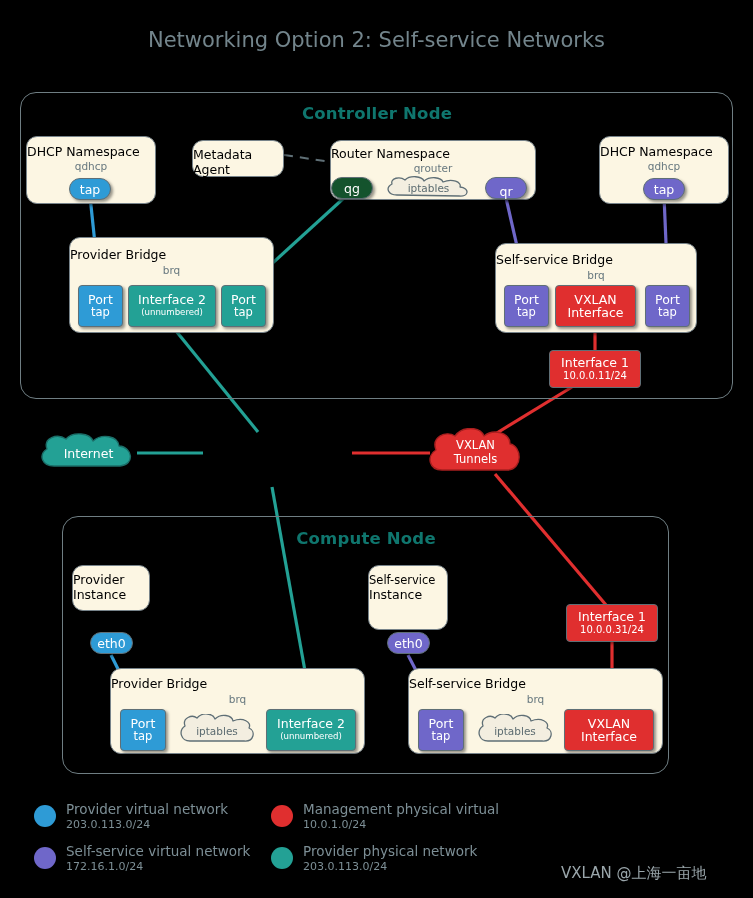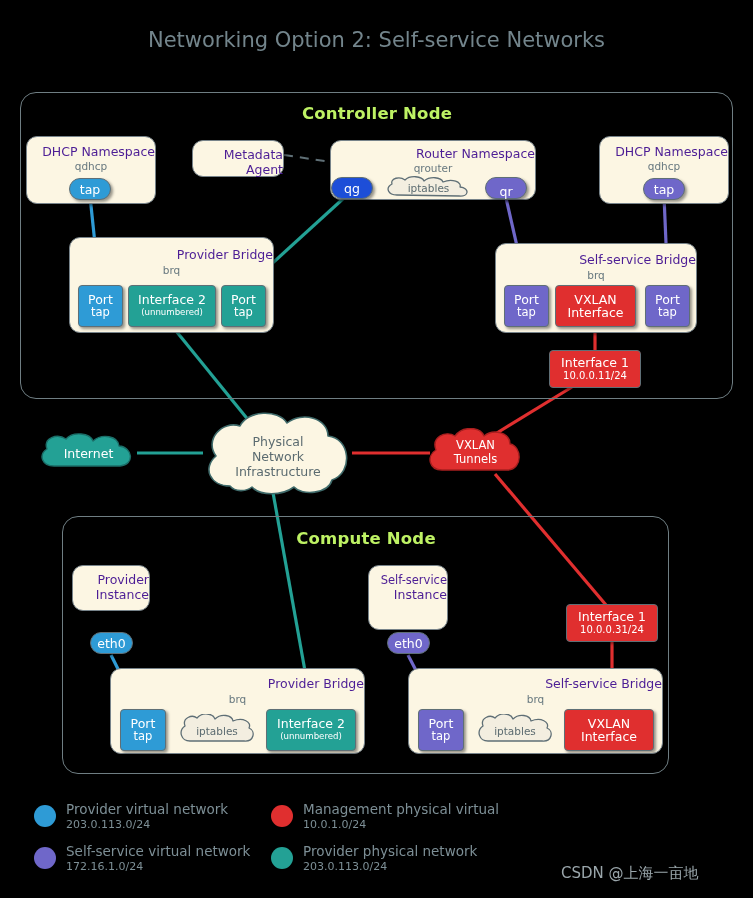--- a/index.html
+++ b/index.html
@@ -31,38 +31,38 @@
   .node-box {
     position: absolute;
     border: 1.6px solid #6f7e83;
     border-radius: 16px;
     box-sizing: border-box;
   }
   .node-title {
     position: absolute;
     font-size: 16.5px;
     font-weight: bold;
-    color: #bef264;
+    color: #0f766e;
     letter-spacing: 0.2px;
     white-space: nowrap;
     transform: translateX(-50%);
   }
   .panel {
     position: absolute;
     background: #fcf6e3;
     border: 1.3px solid #77838a;
     border-radius: 11px;
     box-sizing: border-box;
     box-shadow: 2px 2px 3px rgba(0,0,0,0.45);
   }
   .panel-title {
     position: absolute;
     left: 0; right: 0;
-    text-align: right;
-    color: #4c1d95;
+    text-align: left;
+    color: #000000;
     font-size: 12.5px;
     line-height: 14.5px;
     white-space: nowrap;
   }
   .panel-sub {
     position: absolute;
     left: 0; right: 0;
     text-align: center;
     color: #67787f;
     font-size: 10.5px;
@@ -207,21 +207,21 @@
 
   <div class="panel" style="left:192px; top:140px; width:92px; height:37px;">
     <div class="panel-title" style="top:7px;">Metadata</div>
     <div class="panel-title" style="top:22px;">Agent</div>
   </div>
 
   <div class="panel" style="left:330px; top:140px; width:206px; height:60px;">
     <div class="panel-title" style="top:6px;">Router Namespace</div>
     <div class="panel-sub" style="top:21px;">qrouter</div>
   </div>
-  <div class="pill round" style="left:331px; top:177px; width:42px; height:22px; background:#1d4ed8;">
+  <div class="pill round" style="left:331px; top:177px; width:42px; height:22px; background:#14532d;">
     <span class="l1">qg</span>
   </div>
 
   <div class="cloudwrap" style="left:384px; top:176px; width:89px; height:24px;">
     <svg width="89" height="24" viewBox="0 0 89 24">
       <path d="M13 19 C4 19 1 12 8 8 C6 2 16 0 21 4 C26 -1 38 0 40 5 C46 0 57 1 59 6 C68 2 78 6 76 11 C86 12 85 21 75 20 Z" fill="#f3eee0" stroke="#5f6f76" stroke-width="1.3" stroke-linejoin="round"></path>
     </svg>
     <div class="ctext small">iptables</div>
   </div>
   <div class="pill round" style="left:485px; top:177px; width:42px; height:22px; background:#6f67c9;justify-content:flex-end;">
@@ -275,30 +275,20 @@
     <span class="l2 small" style="font-size:10px;">10.0.0.11/24</span>
   </div>
 
   <div class="cloudwrap" style="left:38px; top:433px; width:101px; height:40px;">
     <svg width="101" height="40" viewBox="0 0 101 40">
       <path d="M16 33 C4 33 0 22 9 16 C5 5 19 0 28 6 C35 -2 52 0 55 8 C64 0 80 3 81 13 C95 14 97 32 82 33 Z" fill="#23a195" stroke="#1b6e68" stroke-width="1.4" stroke-linejoin="round"></path>
     </svg>
     <div class="ctext" style="color:#ffffff;">Internet</div>
   </div>
 
-  <div class="cloudwrap" style="left:202px; top:412px; width:152px; height:84px;">
-    <svg width="152" height="84" viewBox="0 0 152 84">
-      <path d="M28 74 C8 74 0 56 14 44 C2 28 20 8 38 14 C46 -2 76 -3 85 11 C100 -1 126 6 126 24 C148 26 152 60 130 68 C126 82 100 84 92 75 C80 84 58 84 50 75 C44 80 33 80 28 74 Z" fill="#fcf6e3" stroke="#3f6a6a" stroke-width="1.6" stroke-linejoin="round"></path>
-    </svg>
-    <div class="ctext" style="top:22px; transform:none;">
-      <div>Physical</div>
-      <div>Network</div>
-      <div>Infrastructure</div>
-    </div>
-  </div>
 
   <div class="cloudwrap" style="left:426px; top:428px; width:99px; height:50px;">
     <svg width="99" height="50" viewBox="0 0 99 50">
       <path d="M16 42 C3 42 0 28 10 22 C5 9 20 2 29 8 C36 -2 54 -2 58 8 C68 0 84 5 84 16 C96 18 97 41 82 42 Z" fill="#e02f2f" stroke="#a81f1f" stroke-width="1.4" stroke-linejoin="round"></path>
     </svg>
     <div class="ctext" style="color:#ffffff; font-size:11.5px; line-height:13.5px; top:11px; transform:none;">
       <div>VXLAN</div>
       <div>Tunnels</div>
     </div>
   </div>
@@ -381,15 +371,15 @@
       <div class="legend-label">Self-service virtual network</div>
       <div class="legend-sub">172.16.1.0/24</div>
     </div>
     <div class="legend-item" style="left:237px; top:42px;">
       <div class="legend-dot" style="background:#23a195;"></div>
       <div class="legend-label">Provider physical network</div>
       <div class="legend-sub">203.0.113.0/24</div>
     </div>
   </div>
 
-  <div class="watermark" style="left:561px; top:864px;">CSDN @上海一亩地</div>
+  <div class="watermark" style="left:561px; top:864px;">VXLAN @上海一亩地</div>
 
 </div>
 
 </body></html>

